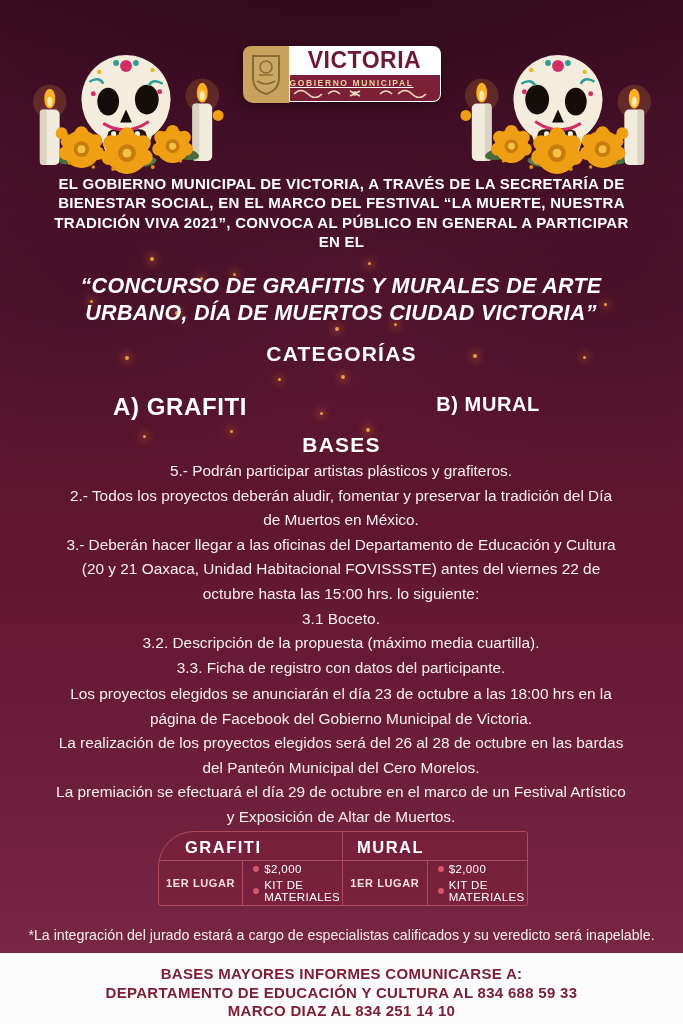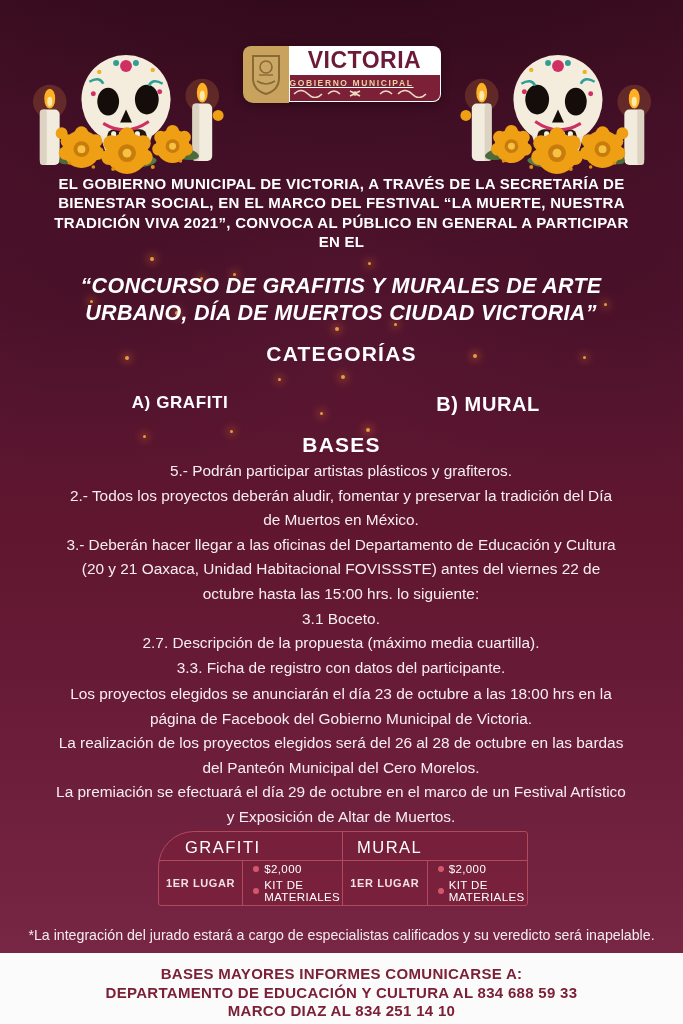--- a/index.html
+++ b/index.html
@@ -37,40 +37,40 @@
   .deco-left{left:24px;}
   .deco-right{left:452px;transform:scaleX(-1);}
   
   .intro{position:absolute;top:174px;left:54px;width:575px;margin:0;text-align:center;
     font-size:15px;font-weight:bold;line-height:19.4px;letter-spacing:.3px;color:#fff;}
   .main-title{position:absolute;top:273px;left:46px;width:590px;margin:0;text-align:center;
     font-size:21.5px;font-weight:bold;font-style:italic;line-height:27px;letter-spacing:.3px;color:#fff;}
   .cat-heading{position:absolute;top:342px;left:0;width:683px;margin:0;text-align:center;
     font-size:21px;font-weight:bold;letter-spacing:1.2px;color:#fff;}
   .cat-a{position:absolute;top:393px;left:70px;width:220px;text-align:center;
-    font-size:17px;font-weight:bold;letter-spacing:.6px;color:#fff;}
+    font-size:24px;font-weight:bold;letter-spacing:.6px;color:#fff;}
   .cat-b{position:absolute;top:393px;left:380px;width:216px;text-align:center;
     font-size:20px;font-weight:bold;letter-spacing:.6px;color:#fff;}
   .bases-heading{position:absolute;top:433px;left:0;width:683px;margin:0;text-align:center;
     font-size:21px;font-weight:bold;letter-spacing:1.2px;color:#fff;}
   .bases-list{position:absolute;top:459px;left:61px;width:560px;text-align:center;
     font-size:15.4px;line-height:24.6px;color:#f7edf0;}
   .bases-list p{margin:0;}
   .announcements{position:absolute;top:682px;left:51px;width:580px;text-align:center;
     font-size:15.4px;line-height:24.6px;color:#f7edf0;}
   .announcements p{margin:0;}
   
   .prize-table{position:absolute;top:831px;left:158px;width:368px;height:73px;
     display:grid;grid-template-columns:1fr 1fr;
     border:1px solid #b04a5e;border-radius:36px 3px 3px 3px;
     background:rgba(130,30,56,.38);}
   .pt-col{display:flex;flex-direction:column;}
   .pt-col.first{border-right:1px solid #b04a5e;}
   .pt-header{height:28px;line-height:30px;border-bottom:1px solid #b04a5e;
-    font-size:16.5px;font-weight:normal;letter-spacing:1.5px;color:#fff;padding-left:26px;}
+    font-size:16.5px;font-weight:bold;letter-spacing:1.5px;color:#fff;padding-left:26px;}
   .pt-col.second .pt-header{padding-left:14px;}
   .pt-body{flex:1;display:grid;grid-template-columns:46% 54%;}
   .pt-place{display:flex;align-items:center;justify-content:center;
     border-right:1px solid #b04a5e;font-size:11px;font-weight:bold;letter-spacing:.6px;color:#f4dfe4;}
   .pt-awards{display:flex;flex-direction:column;justify-content:center;gap:4px;padding-left:10px;}
   .pt-award{display:flex;align-items:center;gap:5px;font-size:11.5px;font-weight:normal;
     letter-spacing:.4px;color:#fff;}
   .pt-dot{width:6px;height:6px;border-radius:50%;background:#d5576b;flex:0 0 auto;}
   
   .disclaimer{position:absolute;top:927px;left:0;width:683px;margin:0;text-align:center;
@@ -229,21 +229,21 @@
     <h2 class="cat-heading">CATEGORÍAS</h2>
     <span class="cat-a">A) GRAFITI</span>
     <span class="cat-b">B) MURAL</span>
 
     <h2 class="bases-heading">BASES</h2>
     <div class="bases-list">
       <p>5.- Podrán participar artistas plásticos y grafiteros.</p>
       <p>2.- Todos los proyectos deberán aludir, fomentar y preservar la tradición del Día de Muertos en México.</p>
       <p>3.- Deberán hacer llegar a las oficinas del Departamento de Educación y Cultura (20 y 21 Oaxaca, Unidad Habitacional FOVISSSTE) antes del viernes 22 de octubre hasta las 15:00 hrs.  lo siguiente:</p>
       <p>3.1 Boceto.</p>
-      <p>2.7. Descripción de la propuesta (máximo media cuartilla).</p>
+      <p>3.2. Descripción de la propuesta (máximo media cuartilla).</p>
       <p>3.3. Ficha de registro con datos del participante.</p>
     </div>
 
     <div class="announcements">
       <p>Los proyectos elegidos se anunciarán el día 23 de octubre a las 18:00 hrs en la página de Facebook del Gobierno Municipal de Victoria.</p>
       <p>La realización de los proyectos elegidos será del 26 al 28 de octubre en las bardas del Panteón Municipal del Cero Morelos.</p>
       <p>La premiación se efectuará el día 29 de octubre en el marco de un Festival Artístico y Exposición de Altar de Muertos.</p>
     </div>
 
     <div class="prize-table">

